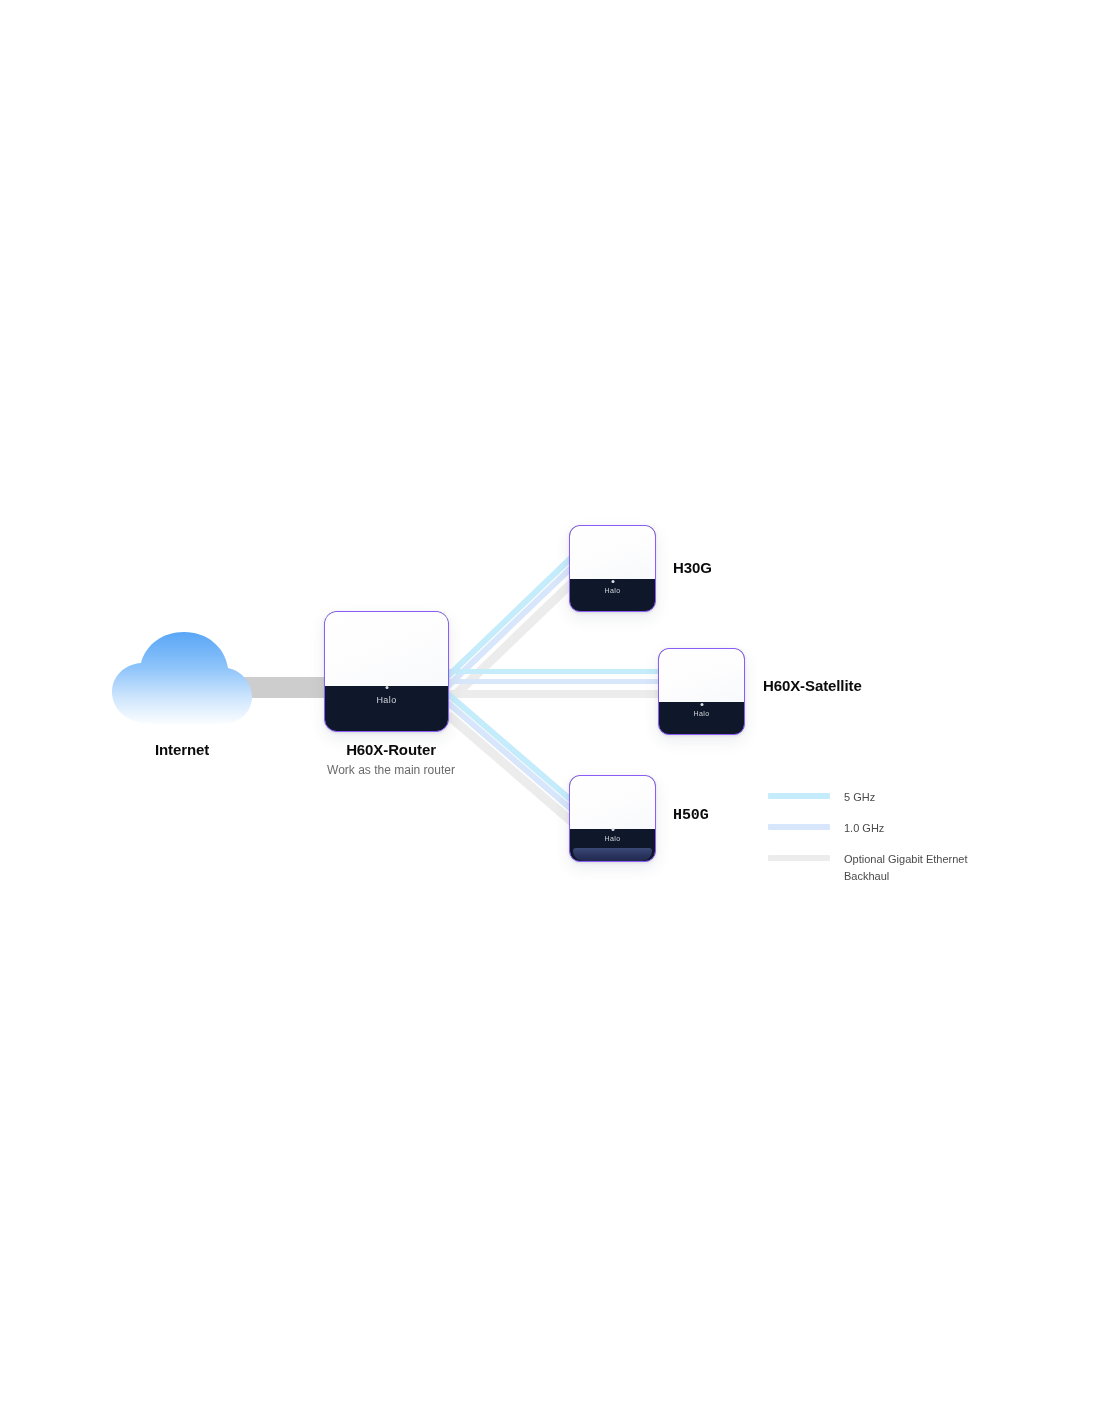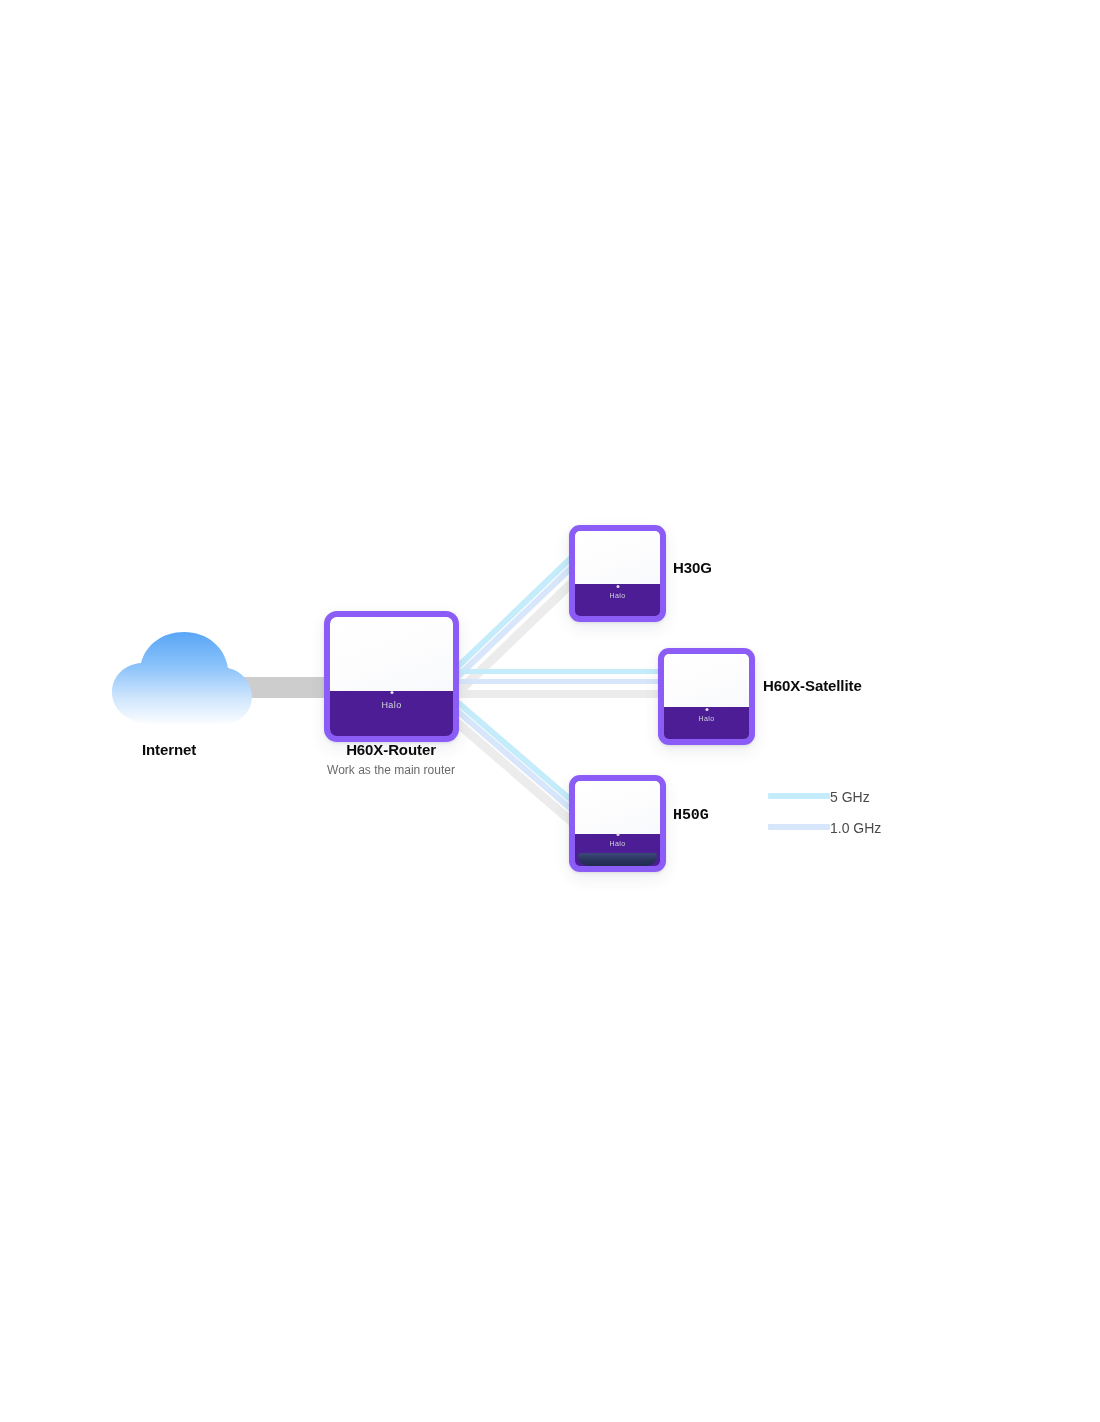--- a/index.html
+++ b/index.html
@@ -51,26 +51,26 @@
     top: 677px;
     width: 110px;
     height: 21px;
     background: #cdcdcd;
   }
 
   
   .device {
     position: absolute;
     z-index: 3;
-    background: #4c1d95;
+    background: #0f172a;
     border-radius: 11px;
     box-shadow: 0 1px 3px rgba(40,60,90,0.13),
                 0 6px 16px rgba(40,60,90,0.09),
                 inset 0 1px 0 rgba(255,255,255,0.9);
-    border: 6px solid #8b5cf6;
+    border: 1px solid #8b5cf6;
     overflow: hidden;
   }
   .device .sheen {
     position: absolute;
     left: 0; top: 0; right: 0; height: 62%;
     background: linear-gradient(160deg, #ffffff 0%, #fdfdfe 55%, #f7f9fc 100%);
     pointer-events: none;
   }
   .device .led {
     position: absolute;
@@ -148,21 +148,21 @@
   .caption.center { transform: translateX(-50%); }
   .sub {
     position: absolute;
     z-index: 4;
     color: #6a6a6a;
     font-size: 12px;
     white-space: nowrap;
     transform: translateX(-50%);
   }
 
-  #cap-internet { left: 169px; top: 741px; }
+  #cap-internet { left: 182px; top: 741px; }
   #cap-router   { left: 391px; top: 741px; }
   #sub-router   { left: 391px; top: 763px; }
   #cap-h30g     { left: 673px; top: 559px; text-align: center; }
   #cap-h60xsat  { left: 763px; top: 677px; }
   #cap-h50g     { left: 673px; top: 807px; font-family: Liberation Mono, monospace; }
 
   
   #legend {
     position: absolute;
     z-index: 4;
@@ -177,22 +177,23 @@
   }
   .legend-row:last-child { margin-bottom: 0; }
   .legend-swatch {
     width: 62px;
     height: 6px;
     border-radius: 1px;
     flex: 0 0 auto;
     margin-top: 4px;
   }
   .legend-label {
+    margin-left: 14px;
     color: #4a4a4a;
-    font-size: 14px;
+    font-size: 11px;
     line-height: 17px;
     max-width: 150px;
   }
 </style>
 </head>
 <body>
 
 <div id="stage">
 
   <svg id="links" viewBox="0 0 1100 1422" preserveAspectRatio="none">
@@ -290,16 +291,20 @@
     <div class="legend-row">
       <div class="legend-swatch" style="background:#c5ecfb"></div>
       <div class="legend-label">5 GHz</div>
     </div>
 
     <div class="legend-row">
       <div class="legend-swatch" style="background:#d7e6fa"></div>
       <div class="legend-label">1.0 GHz</div>
     </div>
 
+    <div class="legend-row">
+      <div class="legend-swatch" style="background:#ececec"></div>
+      <div class="legend-label">Optional Gigabit Ethernet Backhaul</div>
+    </div>
 
   </div>
 
 </div>
 
 </body></html>

